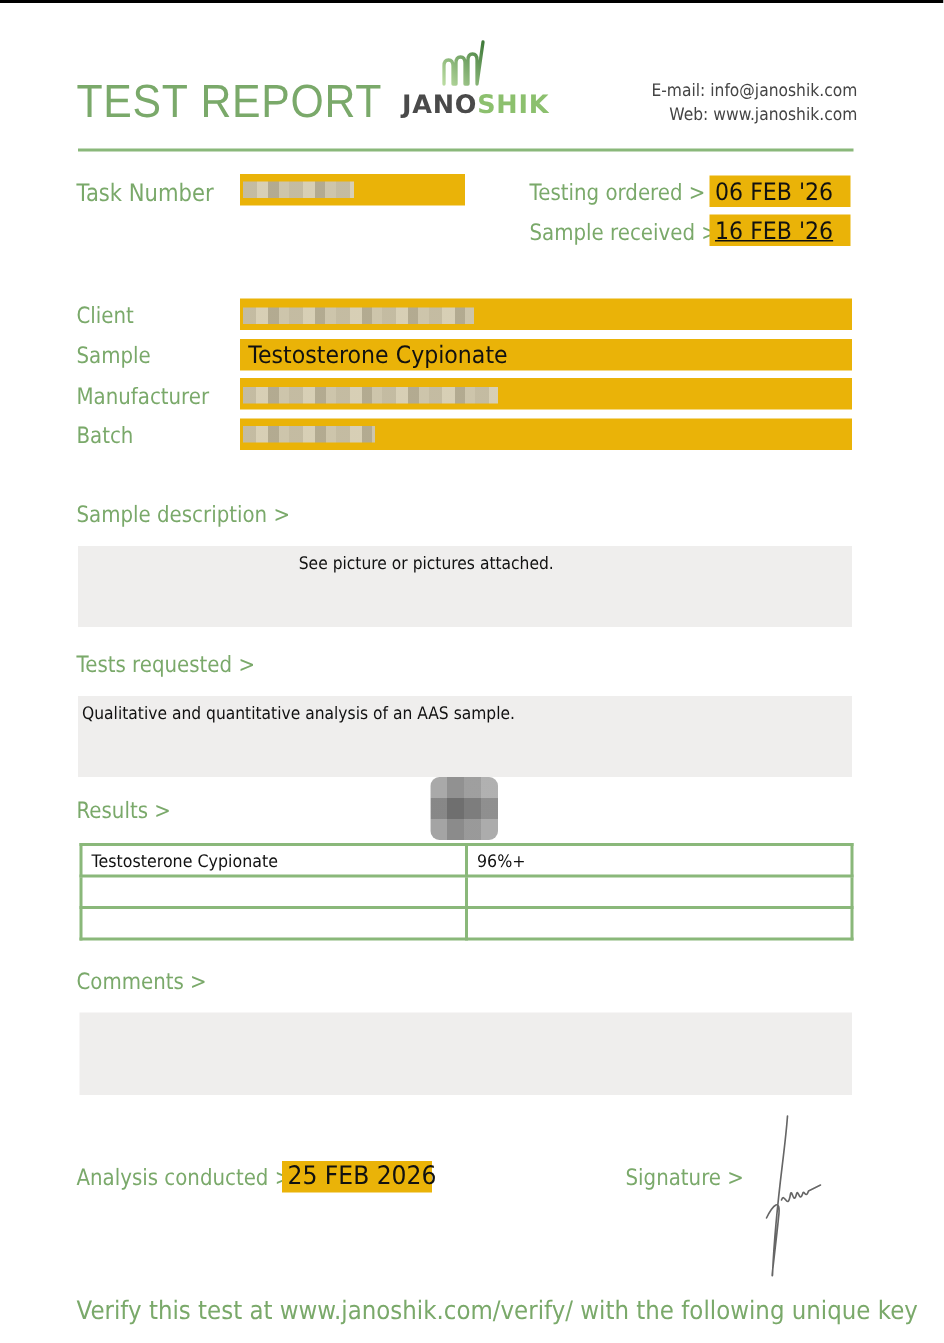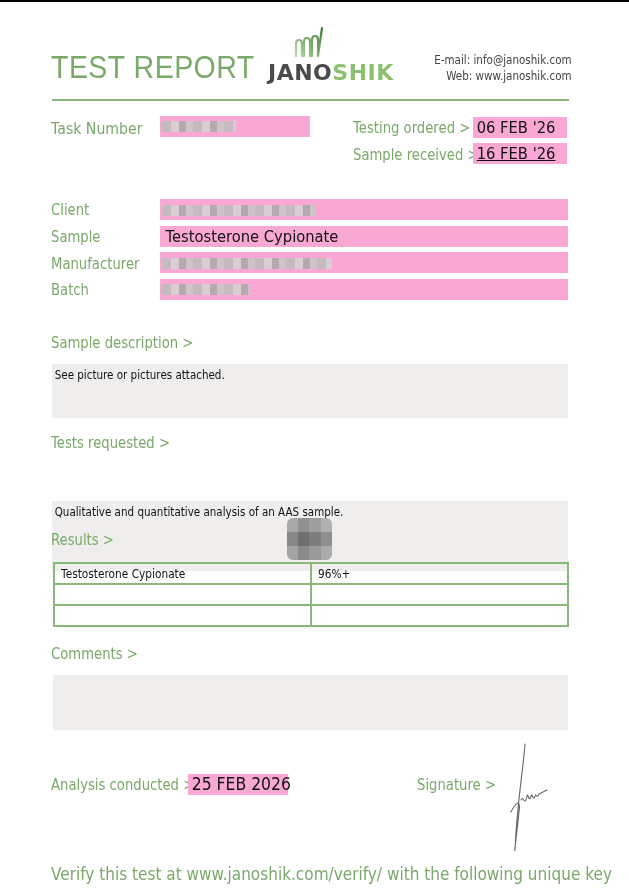--- a/index.html
+++ b/index.html
@@ -4,27 +4,27 @@
 <style>
   html, body { margin: 0; padding: 0; }
   body {
     width: 629px; height: 895px; background: #ffffff; position: relative; overflow: hidden;
     font-family: "DejaVu Sans", sans-serif; color: #111;
   }
   .topline { position: absolute; left: 0; top: 0; width: 629px; height: 2px; background: #000; }
   .abs { position: absolute; }
   .title { left: 51px; top: 50px; font-size: 31px; letter-spacing: 0.5px; font-family: "Liberation Sans", sans-serif; color: #7aa96a; font-weight: normal; transform: scaleX(0.92); transform-origin: left; }
   .logo { left: 266px; top: 26px; width: 94px; height: 56px; }
-  .logo-text { position: absolute; left: 2px; top: 34px; font-size: 22px; font-weight: bold; letter-spacing: 0.5px; font-family: "DejaVu Sans", sans-serif; }
+  .logo-text { position: absolute; left: 2px; top: 34px; font-size: 17px; font-weight: bold; letter-spacing: 0.5px; font-family: "DejaVu Sans", sans-serif; }
   .logo-text .dark { color: #4a4a4a; }
   .logo-text .light { color: #8cc06e; }
   .contact { right: 57px; top: 52px; text-align: right; font-size: 11.5px; color: #444; line-height: 16px; font-family: "DejaVu Sans", sans-serif; transform: scaleX(0.9); transform-origin: right; }
   .hr { left: 52px; top: 99px; width: 517px; height: 2px; background: #8ab87a; }
   .lbl { font-size: 15px; color: #7aa96a; font-family: "DejaVu Sans", sans-serif; transform: scaleX(0.88); transform-origin: left; white-space: nowrap; }
-  .field { background: #f9a8d4; height: 21px; }
+  .field { background: #eab308; height: 21px; }
   .blur { background: repeating-linear-gradient(90deg, #bdbdbd 0 9px, #d4d4d4 9px 17px, #a9a9a9 17px 24px, #c8c8c8 24px 31px); opacity: 0.85; height: 11px; }
   .val { font-size: 16px; color: #111; padding-left: 4px; line-height: 21px; white-space: nowrap; transform: scaleX(0.92); transform-origin: left; }
   .box { background: #efeeed; }
   .box-text { font-size: 11.5px; color: #111; padding: 4px 3px; transform: scaleX(0.9); transform-origin: left; white-space: nowrap; }
   table.results { position: absolute; left: 53px; top: 562px; width: 516px; border-collapse: collapse; }
   table.results td { border: 2px solid #8ab87a; height: 19px; font-size: 11.5px; padding: 0 6px; width: 50%; }
   table.results td span { display: inline-block; transform: scaleX(0.92); transform-origin: left; white-space: nowrap; }
   .blurbox { left: 287px; top: 518px; width: 45px; height: 42px; border-radius: 6px;
     background: linear-gradient(90deg, #9a9a9a 0 25%, #7e7e7e 25% 50%, #8e8e8e 50% 75%, #a3a3a3 75%),
                 #888; overflow: hidden; }
@@ -89,26 +89,26 @@
 <div class="abs field" style="left:160px;top:252px;width:408px;">
   <div class="blur" style="width:170px;margin:6px 0 0 2px;"></div>
 </div>
 
 <div class="abs lbl" style="left:51px;top:281px;">Batch</div>
 <div class="abs field" style="left:160px;top:279px;width:408px;">
   <div class="blur" style="width:88px;margin:5px 0 0 2px;"></div>
 </div>
 
 <div class="abs lbl" style="left:51px;top:334px;">Sample description &gt;</div>
-<div class="abs box" style="left:52px;top:364px;width:516px;height:54px;">
+<div class="abs box" style="left:52px;top:364px;width:516px;height:54px;text-align:center;">
   <div class="box-text">See picture or pictures attached.</div>
 </div>
 
 <div class="abs lbl" style="left:51px;top:434px;">Tests requested &gt;</div>
-<div class="abs box" style="left:52px;top:464px;width:516px;height:70px;margin-top:37px;">
+<div class="abs box" style="left:52px;top:464px;width:516px;height:54px;">
   <div class="box-text">Qualitative and quantitative analysis of an AAS sample.</div>
 </div>
 
 <div class="abs lbl" style="left:51px;top:531px;">Results &gt;</div>
 <div class="abs blurbox"></div>
 
 <table class="results">
   <tbody>
       <tr>
     <td><span>Testosterone Cypionate</span></td>

